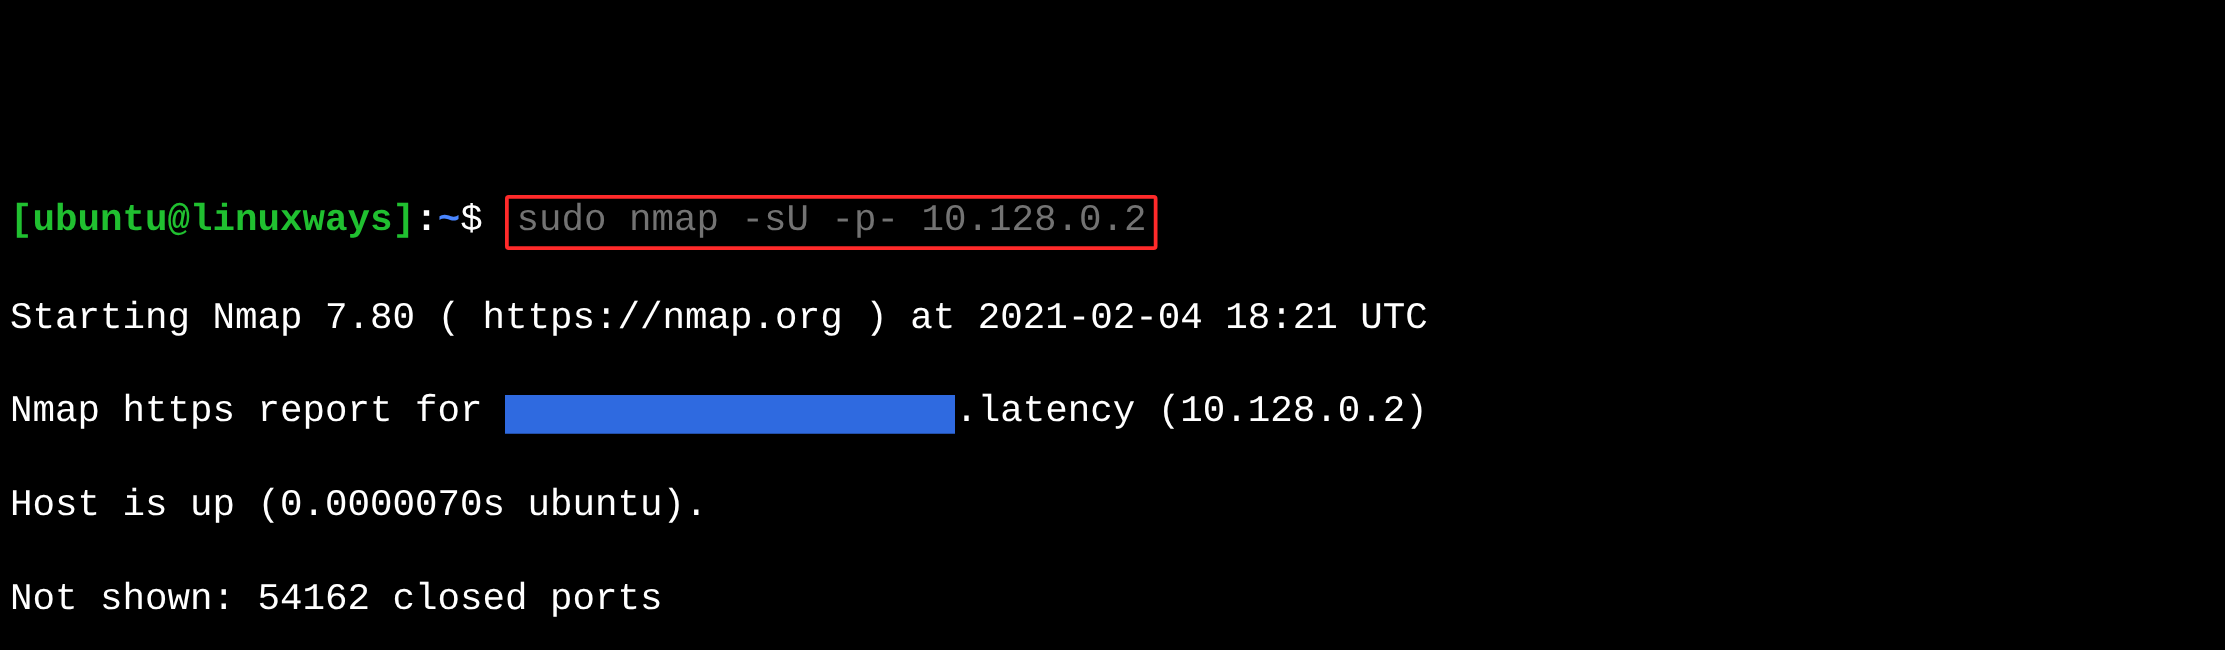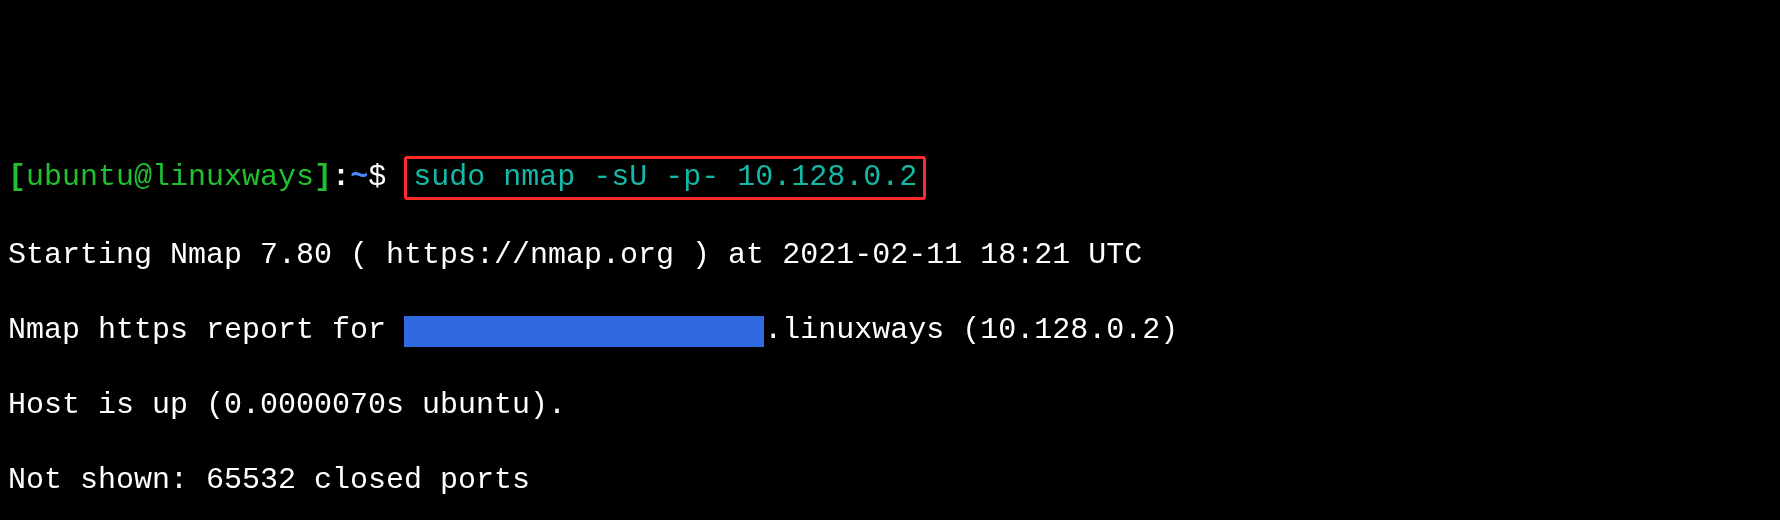--- a/index.html
+++ b/index.html
@@ -17,45 +17,45 @@
     line-height: 1.25;
     white-space: pre;
     padding: 6px 8px 8px 8px;
     box-sizing: border-box;
   }
   .line {
     display: block;
     min-height: 1.25em;
   }
   .bracket { color: #20c030; font-weight: bold; }
-  .user    { color: #20c030; font-weight: normal; }
+  .user    { color: #20c030; font-weight: bold; }
   .colon   { color: #fff; font-weight: bold; }
   .cwd     { color: #4a86ff; font-weight: bold; }
   .dollar  { color: #fff; }
-  .cmd     { color: #14b8a6; }
+  .cmd     { color: #737373; }
   .cmdbox {
     border: 3px solid #ff2a2a;
     padding: 0 6px;
     border-radius: 3px;
     display: inline-block;
   }
   .redact {
     display: inline-block;
     background: #2f6ae0;
     vertical-align: text-bottom;
   }
 </style>
 </head>
 <body>
 
 
 
 <span class="line"><span class="bracket">[</span><span class="user">ubuntu</span><span class="user">@</span><span class="user">linuxways</span><span class="bracket">]</span><span class="colon">:</span><span class="cwd">~</span><span class="dollar">$</span><span> </span><span class="cmdbox"><span class="cmd">sudo nmap -sU -p- 10.128.0.2</span></span></span>
-<span class="line">Starting Nmap 7.80 ( https://nmap.org ) at 2021-02-11 18:21 UTC</span>
-<span class="line"><span>Nmap https report for </span><span class="redact" style="width:20ch;height:1.05em;"></span><span>.linuxways (10.128.0.2)</span></span>
+<span class="line">Starting Nmap 7.80 ( https://nmap.org ) at 2021-02-04 18:21 UTC</span>
+<span class="line"><span>Nmap https report for </span><span class="redact" style="width:20ch;height:1.05em;"></span><span>.latency (10.128.0.2)</span></span>
 <span class="line">Host is up (0.0000070s ubuntu).</span>
-<span class="line">Not shown: 65532 closed ports</span>
+<span class="line">Not shown: 54162 closed ports</span>
 
 
 
 
 
 
 
 </body></html>

